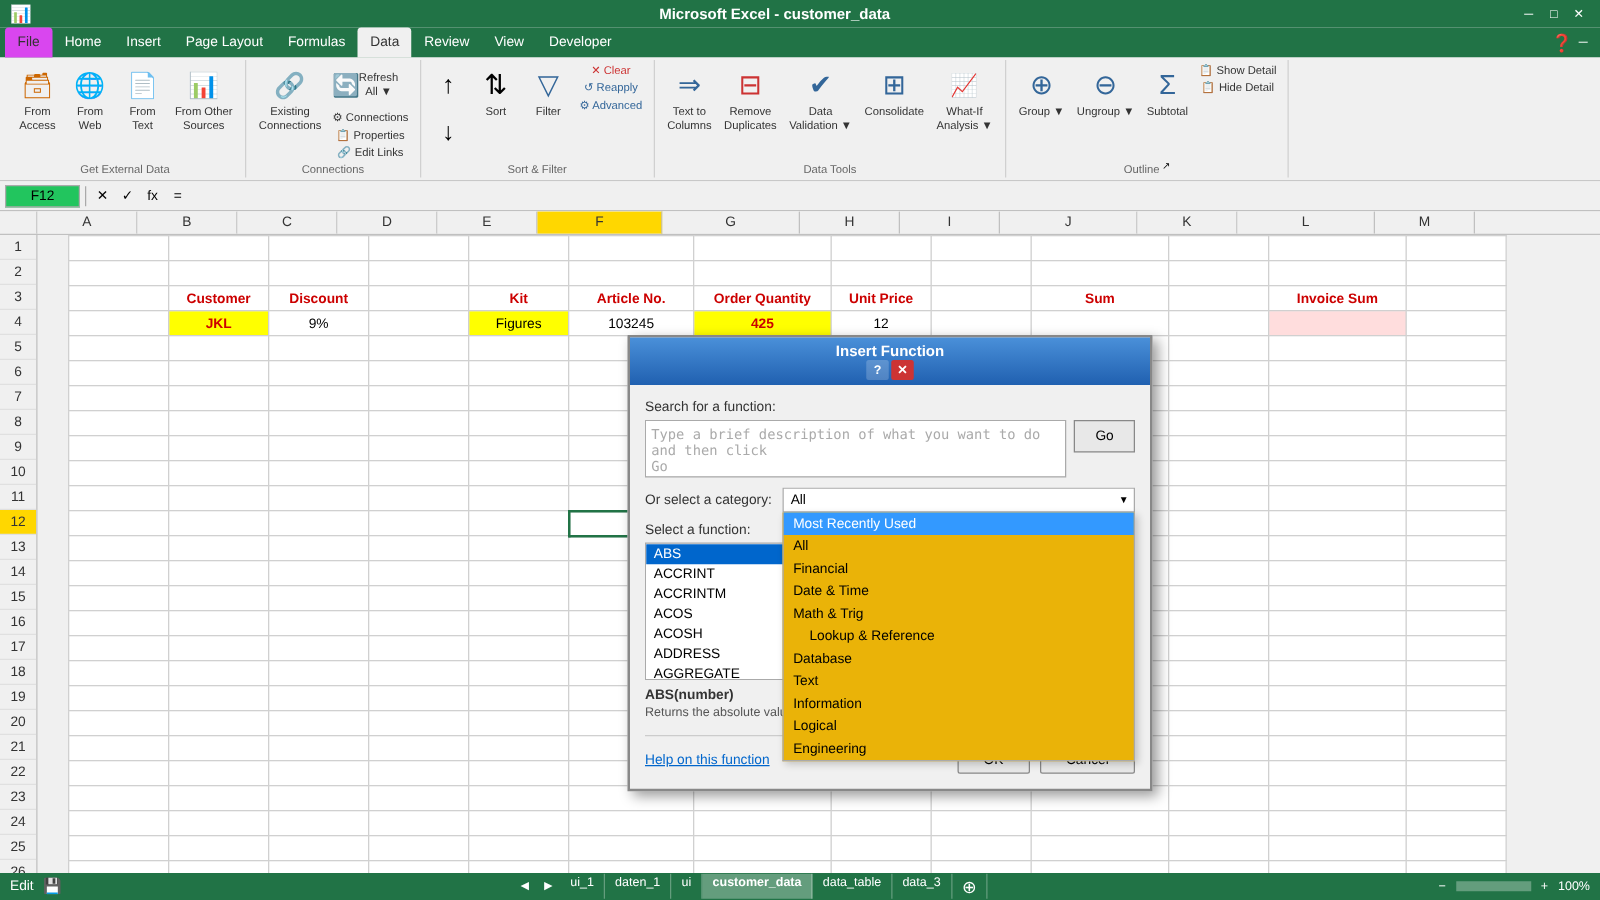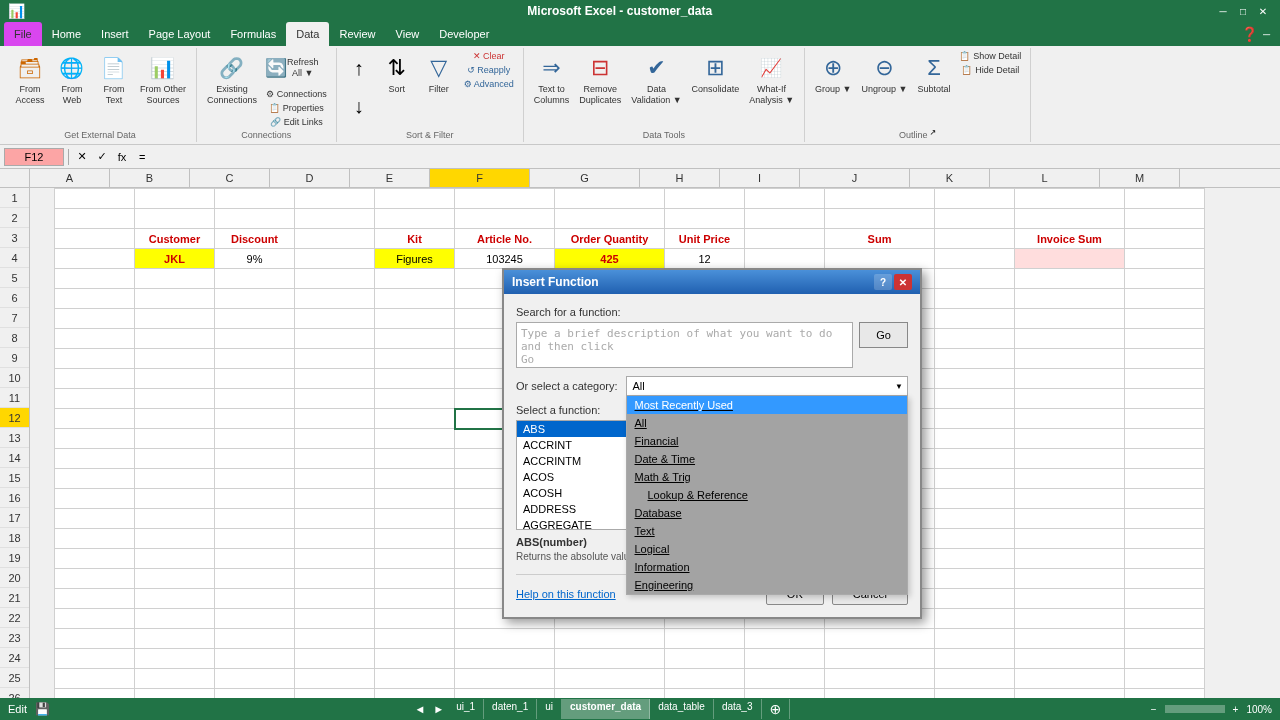--- a/index.html
+++ b/index.html
@@ -23,21 +23,21 @@
     .ribbon-group-content { display: flex; align-items: flex-start; gap: 2px; flex: 1; }
     .ribbon-group-label { font-size: 9px; color: #666; text-align: center; width: 100%; padding-top: 2px; }
     .ribbon-btn { display: flex; flex-direction: column; align-items: center; padding: 2px 4px; cursor: pointer; border-radius: 2px; min-width: 40px; }
     .ribbon-btn .icon { width: 32px; height: 32px; display: flex; align-items: center; justify-content: center; font-size: 20px; }
     .ribbon-btn .label { font-size: 9px; text-align: center; color: #333; line-height: 1.2; }
     .ribbon-btn-small { display: flex; flex-direction: column; align-items: center; padding: 1px 3px; cursor: pointer; border-radius: 2px; min-width: 50px; }
     .ribbon-btn-small .label { font-size: 9px; color: #333; }
 
     
     .formula-bar { background: #f0f0f0; border-bottom: 1px solid #c0c0c0; display: flex; align-items: center; height: 24px; padding: 0 4px; gap: 4px; }
-    .name-box { width: 60px; border: 1px solid #aaa; padding: 2px 4px; font-size: 11px; text-align: center; background: #fca5a5; }
+    .name-box { width: 60px; border: 1px solid #aaa; padding: 2px 4px; font-size: 11px; text-align: center; background: #22c55e; }
     .formula-bar-sep { width: 1px; height: 16px; background: #aaa; }
     .formula-btns { display: flex; gap: 2px; }
     .formula-btn { width: 18px; height: 18px; display: flex; align-items: center; justify-content: center; cursor: pointer; font-size: 11px; }
     .formula-input { flex: 1; border: none; background: transparent; font-size: 11px; padding: 2px 4px; outline: none; }
     .col-header { border-right: 1px solid #c0c0c0; text-align: center; padding: 2px 0; font-size: 11px; color: #333; background: #f0f0f0; height: 18px; display: flex; align-items: center; justify-content: center; }
     .col-header.selected { background: #ffd700; }
     .row-num { height: 20px; display: flex; align-items: center; justify-content: center; font-size: 11px; color: #333; border-bottom: 1px solid #e0e0e0; }
     .row-num.selected { background: #ffd700; }
     .grid { flex: 1; overflow: hidden; position: relative; padding-left: 24px; }
     table.sheet { border-collapse: collapse; table-layout: fixed; }
@@ -48,21 +48,21 @@
     
     .status-bar { background: #217346; height: 22px; display: flex; align-items: center; padding: 0 8px; color: white; font-size: 11px; justify-content: space-between; }
     .status-tabs { display: flex; gap: 0; }
     .status-tab { padding: 2px 8px; cursor: pointer; font-size: 10px; color: white; border-right: 1px solid rgba(255,255,255,0.3); }
     .status-tab.active { background: rgba(255,255,255,0.3); font-weight: bold; }
     .status-right { display: flex; align-items: center; gap: 8px; font-size: 10px; }
 
     
     .dialog-overlay { position: absolute; top: 0; left: 0; right: 0; bottom: 0; pointer-events: none; }
     .dialog { position: absolute; top: 268px; left: 502px; width: 420px; background: #f0f0f0; border: 2px solid #888; box-shadow: 4px 4px 10px rgba(0,0,0,0.4); pointer-events: all; }
-    .dialog-title { background: linear-gradient(to bottom, #4a90d9, #2060b0); color: white; padding: 4px 8px; display: flex; align-items: center; justify-content: space-between; font-size: 12px; font-weight: bold; }
+    .dialog-title { background: linear-gradient(to bottom, #4a90d9, #2060b0); color: white; padding: 4px 8px; display: flex; align-items: center; justify-content: space-between; font-size: 12px; font-weight: bold; flex-direction: column; }
     .dialog-title-btns { display: flex; gap: 2px; }
     .dialog-title-btn { width: 18px; height: 16px; display: flex; align-items: center; justify-content: center; cursor: pointer; font-size: 10px; background: rgba(255,255,255,0.2); border-radius: 2px; color: white; }
     .dialog-title-btn.close { background: #cc3333; }
     .dialog-body { padding: 12px; }
     .dialog-row { margin-bottom: 8px; }
     .dialog-label { font-size: 11px; color: #333; margin-bottom: 4px; }
     .dialog-search-box { width: 100%; border: 1px solid #aaa; padding: 4px 6px; font-size: 11px; background: white; height: 50px; }
     .dialog-go-btn { position: absolute; right: 14px; top: 321px; padding: 4px 12px; background: #e8e8e8; border: 1px solid #888; font-size: 11px; cursor: pointer; }
     .category-row { display: flex; align-items: center; gap: 8px; margin-bottom: 8px; }
     .category-label { font-size: 11px; color: #333; white-space: nowrap; }
@@ -764,31 +764,31 @@
 
       <div class="category-row">
         <div class="category-label">Or select a category:</div>
         <div class="category-select-wrapper">
           <div style="position:relative;">
             <div style="border:1px solid #aaa;background:white;padding:3px 20px 3px 6px;font-size:11px;cursor:pointer;position:relative;">
               <span>All</span>
               <span style="position:absolute;right:4px;top:50%;transform:translateY(-50%);font-size:8px;">▼</span>
             </div>
 
-            <div style="position:absolute;top:100%;left:0;right:0;background:#a3a3a3;border:1px solid #aaa;border-top:none;z-index:200;box-shadow:2px 2px 6px rgba(0,0,0,0.2);text-decoration:underline;">
+            <div style="position:absolute;top:100%;left:0;right:0;background:#eab308;border:1px solid #aaa;border-top:none;z-index:200;box-shadow:2px 2px 6px rgba(0,0,0,0.2);">
               <div style="background:#3399ff;color:white;padding:3px 8px;font-size:11px;cursor:pointer;">Most Recently Used</div>
               <div style="padding:3px 8px;font-size:11px;cursor:pointer;">All</div>
               <div style="padding:3px 8px;font-size:11px;cursor:pointer;">Financial</div>
               <div style="padding:3px 8px;font-size:11px;cursor:pointer;">Date &amp; Time</div>
               <div style="padding:3px 8px;font-size:11px;cursor:pointer;">Math &amp; Trig</div>
               <div style="padding:3px 21px;font-size:11px;cursor:pointer;">Lookup &amp; Reference</div>
               <div style="padding:3px 8px;font-size:11px;cursor:pointer;">Database</div>
               <div style="padding:3px 8px;font-size:11px;cursor:pointer;">Text</div>
+              <div style="padding:3px 8px;font-size:11px;cursor:pointer;">Information</div>
               <div style="padding:3px 8px;font-size:11px;cursor:pointer;">Logical</div>
-              <div style="padding:3px 8px;font-size:11px;cursor:pointer;">Information</div>
               <div style="padding:3px 8px;font-size:11px;cursor:pointer;">Engineering</div>
             </div>
           </div>
         </div>
       </div>
 
       <div>
         <div class="func-label">Select a function:</div>
         <div class="func-list-wrapper">
           <div class="func-list">

